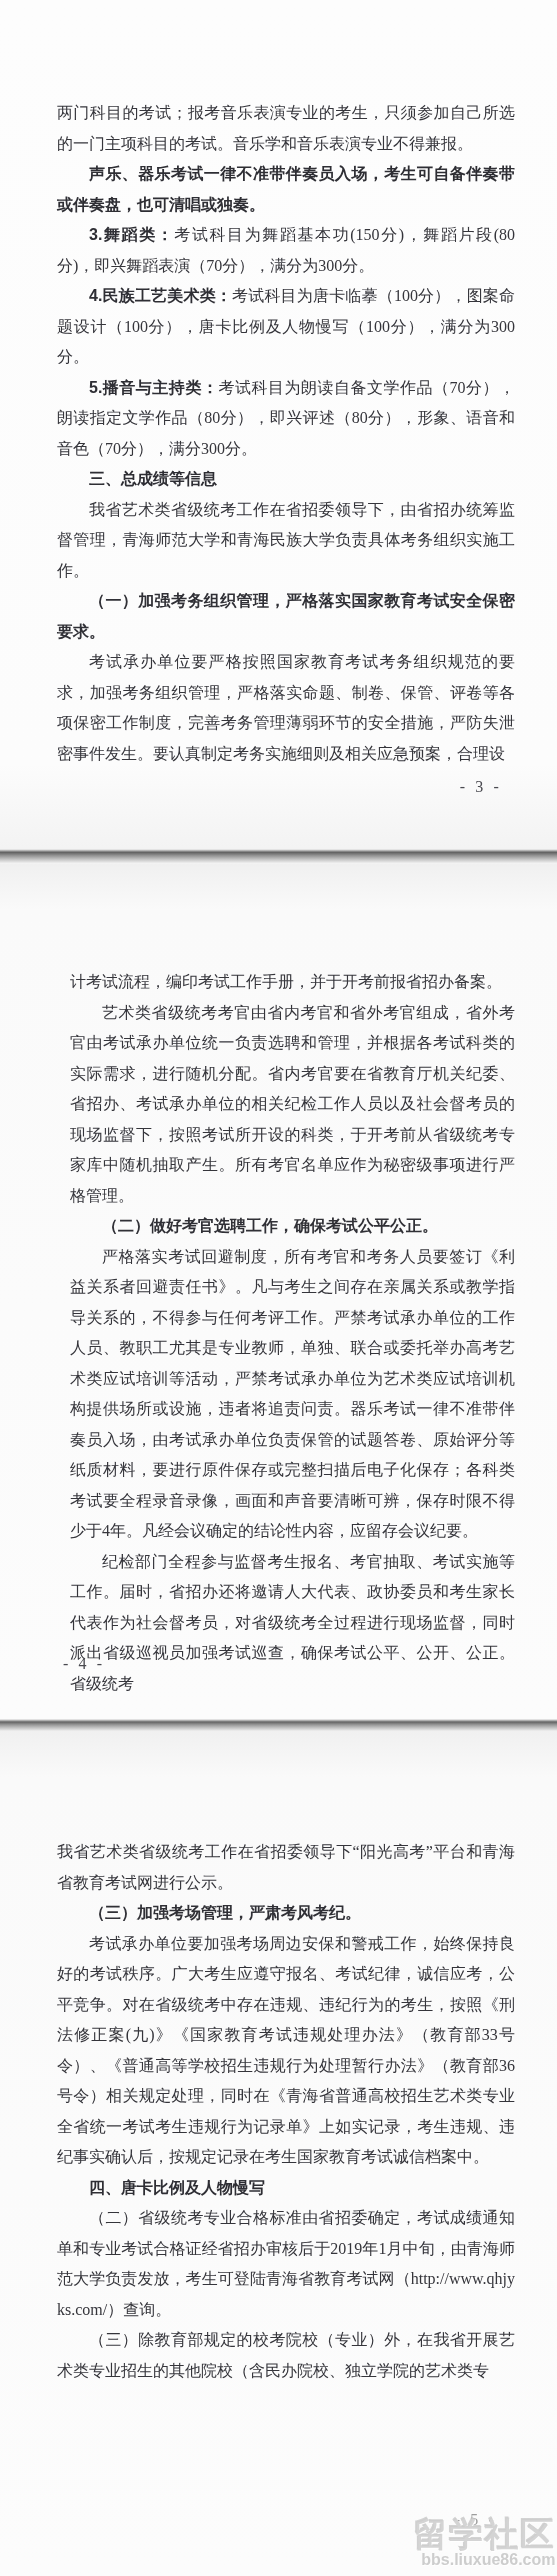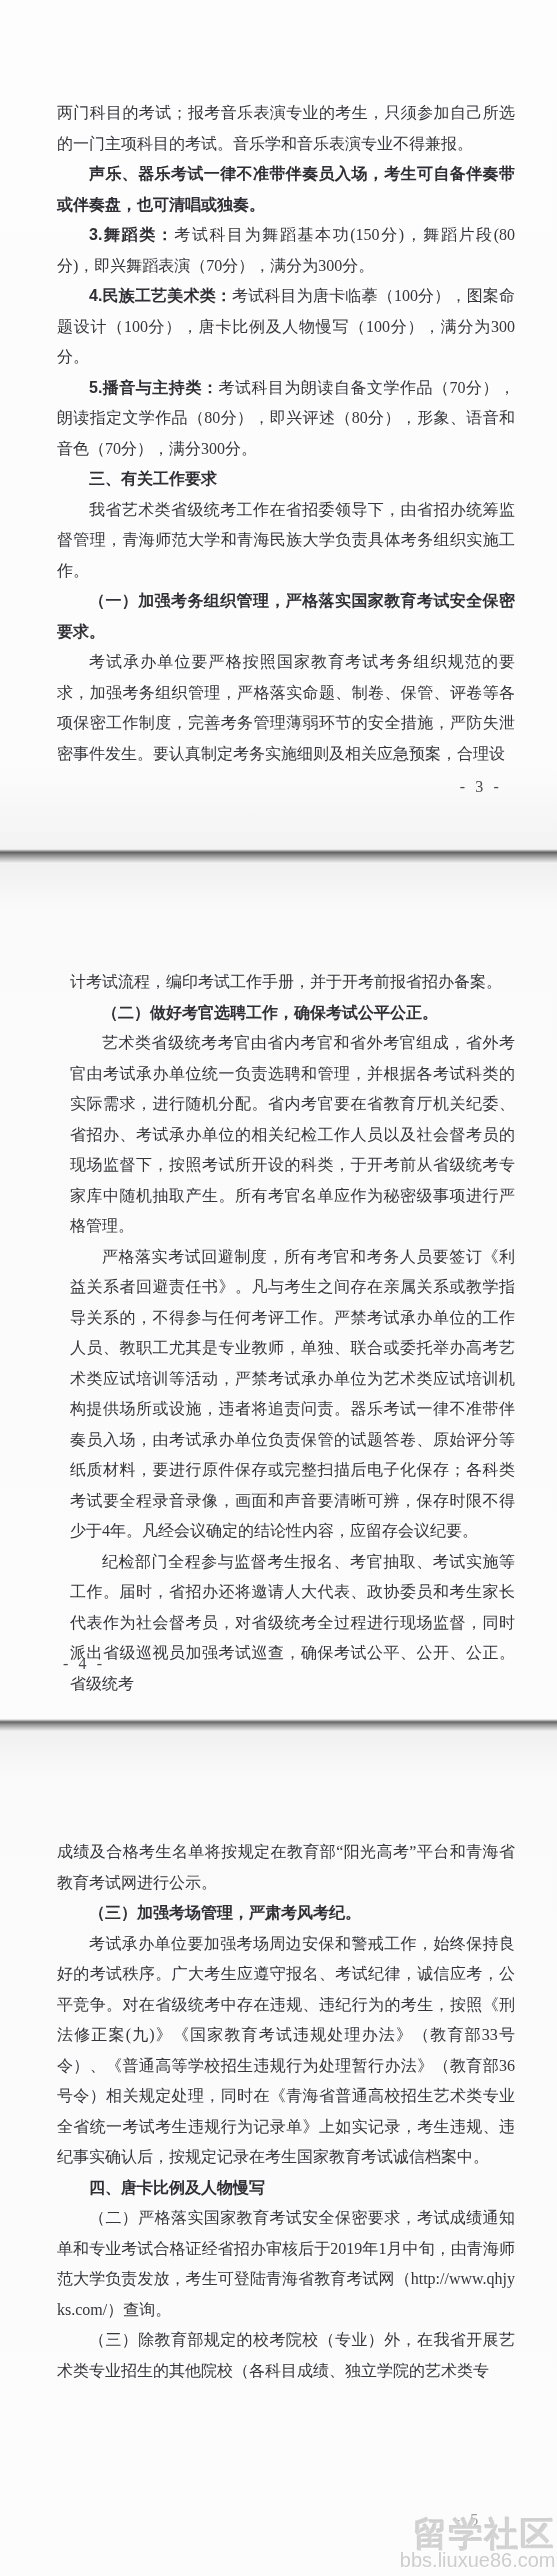--- a/index.html
+++ b/index.html
@@ -72,70 +72,70 @@
   }
   .wm-title {
     font-size: 34px;
     font-weight: bold;
     line-height: 34px;
     letter-spacing: 1.5px;
     color: rgba(205, 205, 205, 0.85);
     text-shadow: 0.8px 0.8px 0 rgba(255,255,255,0.9), -0.8px -0.8px 0 rgba(170,170,170,0.5);
   }
   .wm-url {
-    font-size: 20px;
-    font-weight: normal;
+    font-size: 16px;
+    font-weight: bold;
     line-height: 18.3px;
     color: rgba(200, 200, 200, 0.9);
     text-shadow: 0.8px 0.8px 0 rgba(255,255,255,0.9);
   }
 </style>
 </head>
 <body>
 
 <div class="canvas">
 
   <section class="page page-a">
     <div class="text-block">
         <p class="para body no-indent">两门科目的考试；报考音乐表演专业的考生，只须参加自己所选的一门主项科目的考试。音乐学和音乐表演专业不得兼报。</p>
         <p class="para bold">声乐、器乐考试一律不准带伴奏员入场，考生可自备伴奏带或伴奏盘，也可清唱或独奏。</p>
         <p class="para body"><span class="prefix">3.舞蹈类：</span>考试科目为舞蹈基本功(150分)，舞蹈片段(80分)，即兴舞蹈表演（70分），满分为300分。</p>
         <p class="para body"><span class="prefix">4.民族工艺美术类：</span>考试科目为唐卡临摹（100分），图案命题设计（100分），唐卡比例及人物慢写（100分），满分为300分。</p>
         <p class="para body"><span class="prefix">5.播音与主持类：</span>考试科目为朗读自备文学作品（70分），朗读指定文学作品（80分），即兴评述（80分），形象、语音和音色（70分），满分300分。</p>
-        <p class="para heading">三、有关工作要求</p>
+        <p class="para heading">三、总成绩等信息</p>
         <p class="para body">我省艺术类省级统考工作在省招委领导下，由省招办统筹监督管理，青海师范大学和青海民族大学负责具体考务组织实施工作。</p>
         <p class="para sub-heading">（一）加强考务组织管理，严格落实国家教育考试安全保密要求。</p>
         <p class="para body">考试承办单位要严格按照国家教育考试考务组织规范的要求，加强考务组织管理，严格落实命题、制卷、保管、评卷等各项保密工作制度，完善考务管理薄弱环节的安全措施，严防失泄密事件发生。要认真制定考务实施细则及相关应急预案，合理设</p>
       </div>
     <div class="page-num pn-right-a">- 3 -</div>
   </section>
 
   <div class="sep-1"></div>
 
   <section class="page page-b">
     <div class="text-block">
         <p class="para body no-indent">计考试流程，编印考试工作手册，并于开考前报省招办备案。</p>
+        <p class="para body">艺术类省级统考考官由省内考官和省外考官组成，省外考官由考试承办单位统一负责选聘和管理，并根据各考试科类的实际需求，进行随机分配。省内考官要在省教育厅机关纪委、省招办、考试承办单位的相关纪检工作人员以及社会督考员的现场监督下，按照考试所开设的科类，于开考前从省级统考专家库中随机抽取产生。所有考官名单应作为秘密级事项进行严格管理。</p>
         <p class="para sub-heading">（二）做好考官选聘工作，确保考试公平公正。</p>
-        <p class="para body">艺术类省级统考考官由省内考官和省外考官组成，省外考官由考试承办单位统一负责选聘和管理，并根据各考试科类的实际需求，进行随机分配。省内考官要在省教育厅机关纪委、省招办、考试承办单位的相关纪检工作人员以及社会督考员的现场监督下，按照考试所开设的科类，于开考前从省级统考专家库中随机抽取产生。所有考官名单应作为秘密级事项进行严格管理。</p>
         <p class="para body">严格落实考试回避制度，所有考官和考务人员要签订《利益关系者回避责任书》。凡与考生之间存在亲属关系或教学指导关系的，不得参与任何考评工作。严禁考试承办单位的工作人员、教职工尤其是专业教师，单独、联合或委托举办高考艺术类应试培训等活动，严禁考试承办单位为艺术类应试培训机构提供场所或设施，违者将追责问责。器乐考试一律不准带伴奏员入场，由考试承办单位负责保管的试题答卷、原始评分等纸质材料，要进行原件保存或完整扫描后电子化保存；各科类考试要全程录音录像，画面和声音要清晰可辨，保存时限不得少于4年。凡经会议确定的结论性内容，应留存会议纪要。</p>
         <p class="para body">纪检部门全程参与监督考生报名、考官抽取、考试实施等工作。届时，省招办还将邀请人大代表、政协委员和考生家长代表作为社会督考员，对省级统考全过程进行现场监督，同时派出省级巡视员加强考试巡查，确保考试公平、公开、公正。省级统考</p>
       </div>
     <div class="page-num pn-left-b">- 4 -</div>
   </section>
 
   <div class="sep-2"></div>
 
   <section class="page page-c">
     <div class="text-block">
-        <p class="para body no-indent">成绩及合格考生名单将按规定在教育部“阳光高考”平台和青海省教育考试网进行公示。</p>
+        <p class="para body no-indent">我省艺术类省级统考工作在省招委领导下“阳光高考”平台和青海省教育考试网进行公示。</p>
         <p class="para sub-heading">（三）加强考场管理，严肃考风考纪。</p>
         <p class="para body">考试承办单位要加强考场周边安保和警戒工作，始终保持良好的考试秩序。广大考生应遵守报名、考试纪律，诚信应考，公平竞争。对在省级统考中存在违规、违纪行为的考生，按照《刑法修正案(九)》《国家教育考试违规处理办法》（教育部33号令）、《普通高等学校招生违规行为处理暂行办法》（教育部36号令）相关规定处理，同时在《青海省普通高校招生艺术类专业全省统一考试考生违规行为记录单》上如实记录，考生违规、违纪事实确认后，按规定记录在考生国家教育考试诚信档案中。</p>
         <p class="para heading">四、唐卡比例及人物慢写</p>
-        <p class="para body">（二）严格落实国家教育考试安全保密要求，考试成绩通知单和专业考试合格证经省招办审核后于2019年1月中旬，由青海师范大学负责发放，考生可登陆青海省教育考试网（http://www.qhjyks.com/）查询。</p>
-        <p class="para body">（三）除教育部规定的校考院校（专业）外，在我省开展艺术类专业招生的其他院校（各科目成绩、独立学院的艺术类专</p>
+        <p class="para body">（二）省级统考专业合格标准由省招委确定，考试成绩通知单和专业考试合格证经省招办审核后于2019年1月中旬，由青海师范大学负责发放，考生可登陆青海省教育考试网（http://www.qhjyks.com/）查询。</p>
+        <p class="para body">（三）除教育部规定的校考院校（专业）外，在我省开展艺术类专业招生的其他院校（含民办院校、独立学院的艺术类专</p>
       </div>
     <div class="page-num pn-right-c">- 5 -</div>
     <div class="watermark">
       <div class="wm-title">留学社区</div>
       <div class="wm-url">bbs.liuxue86.com</div>
     </div>
   </section>
 
 </div>
 

